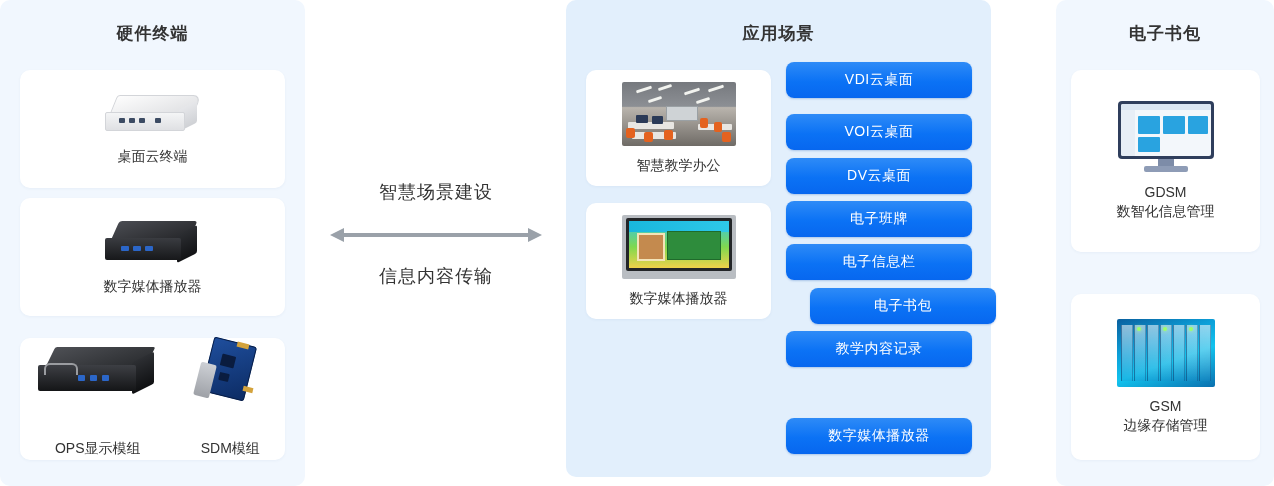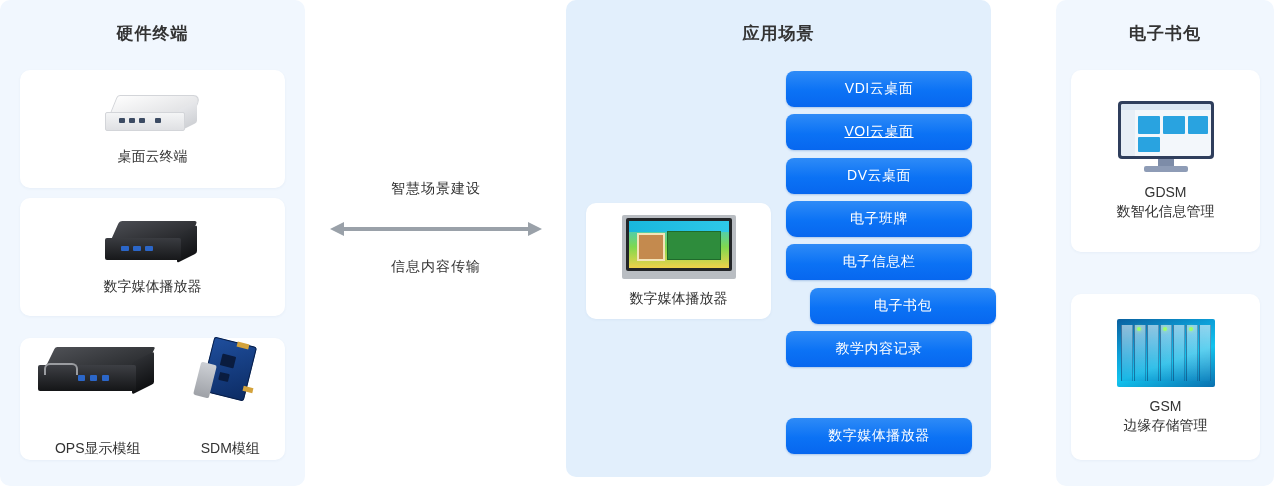--- a/index.html
+++ b/index.html
@@ -130,21 +130,21 @@
 
   
   .center-group {
     position: absolute;
     left: 330px;
     top: 180px;
     width: 212px;
     text-align: center;
   }
   .center-label {
-    font-size: 14px;
+    font-size: 18px;
     color: #333333;
     letter-spacing: 1px;
     white-space: nowrap;
   }
   .arrow-row {
     position: relative;
     height: 14px;
     margin: 24px 0 22px 0;
   }
   .arrow-line {
@@ -440,39 +440,62 @@
       <div class="arrow-line"></div>
       <div class="arrow-head right"></div>
     </div>
     <div class="center-label">信息内容传输</div>
   </div>
 
   <div class="panel panel-mid">
     <div class="panel-title">应用场景</div>
   </div>
 
+  <div class="card card-m1">
+    <div class="card-img photo photo-classroom">
+      <div class="ceil-light" style="left:14px; top:6px; width:16px; height:3px;"></div>
+      <div class="ceil-light" style="left:36px; top:4px; width:14px; height:3px;"></div>
+      <div class="ceil-light" style="left:62px; top:8px; width:16px; height:3px;"></div>
+      <div class="ceil-light" style="left:86px; top:5px; width:16px; height:3px;"></div>
+      <div class="ceil-light" style="left:26px; top:16px; width:14px; height:3px;"></div>
+      <div class="ceil-light" style="left:74px; top:17px; width:14px; height:3px;"></div>
+      <div class="board"></div>
+      <div class="desk" style="left:6px; top:40px; width:46px; height:7px;"></div>
+      <div class="desk" style="left:10px; top:50px; width:44px; height:7px;"></div>
+      <div class="desk" style="left:76px; top:42px; width:34px; height:6px;"></div>
+      <div class="pc" style="left:14px; top:33px; width:12px; height:8px;"></div>
+      <div class="pc" style="left:30px; top:34px; width:11px; height:8px;"></div>
+      <div class="chair" style="left:4px; top:46px; width:9px; height:10px;"></div>
+      <div class="chair" style="left:22px; top:50px; width:9px; height:10px;"></div>
+      <div class="chair" style="left:42px; top:48px; width:9px; height:10px;"></div>
+      <div class="chair" style="left:78px; top:36px; width:8px; height:10px;"></div>
+      <div class="chair" style="left:92px; top:40px; width:8px; height:10px;"></div>
+      <div class="chair" style="left:100px; top:50px; width:9px; height:10px;"></div>
+    </div>
+    <div class="card-label">智慧教学办公</div>
+  </div>
 
   <div class="card card-m2">
     <div class="card-img photo photo-board">
       <div class="frame">
         <div class="inner">
           <div class="banner"></div>
           <div class="kid"></div>
           <div class="greenpane"></div>
         </div>
       </div>
     </div>
     <div class="card-label">数字媒体播放器</div>
   </div>
 
 
-  <button class="btn" style="top:71px;text-align:center;">VDI云桌面</button>
-  <button class="btn" style="top:114px;text-decoration:underline;">VOI云桌面</button>
+  <button class="btn" style="top:62px;text-align:center;">VDI云桌面</button>
+  <button class="btn" style="top:114px;">VOI云桌面</button>
   <button class="btn" style="top:158px;">DV云桌面</button>
-  <button class="btn" style="top:201px;border-radius:11px;">电子班牌</button>
+  <button class="btn" style="top:201px;">电子班牌</button>
   <button class="btn" style="top:244px;">电子信息栏</button>
   <button class="btn" style="top:288px;margin-left:24px;">电子书包</button>
   <button class="btn" style="top:331px;">教学内容记录</button>
   <button class="btn" style="top:418px;">数字媒体播放器</button>
 
   <div class="panel panel-right">
     <div class="panel-title">电子书包</div>
   </div>
 
   <div class="card card-r2">

